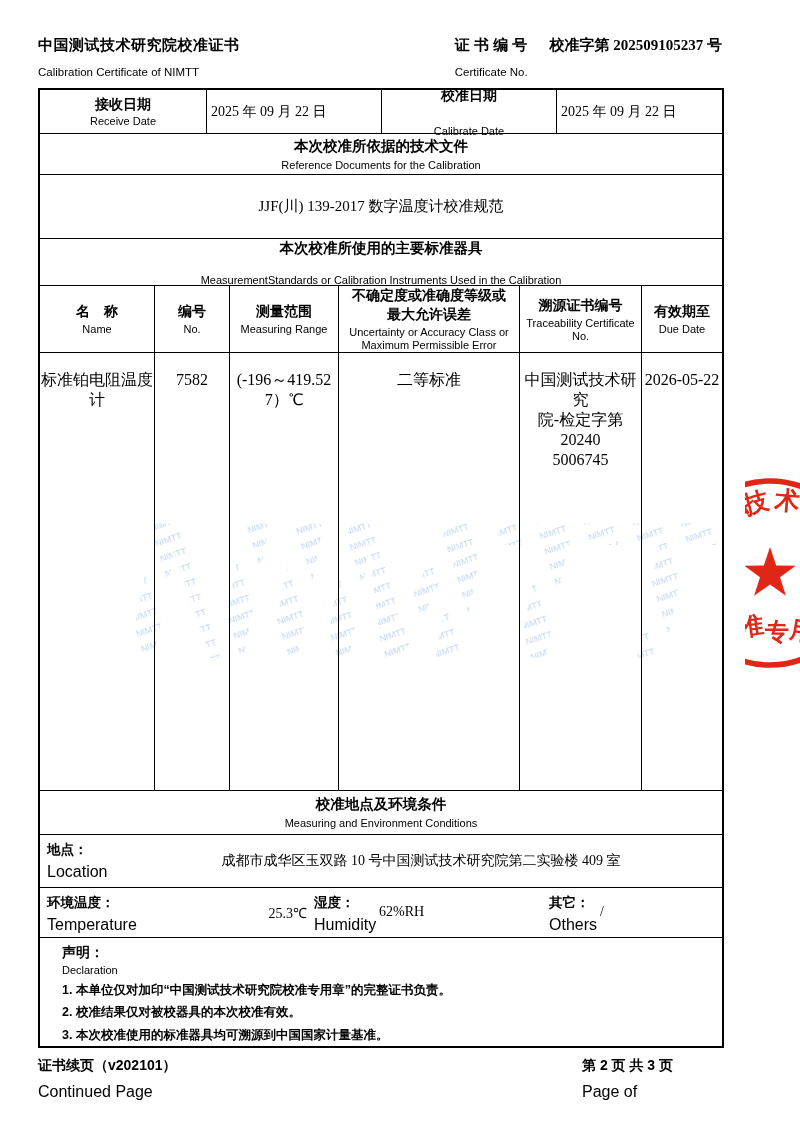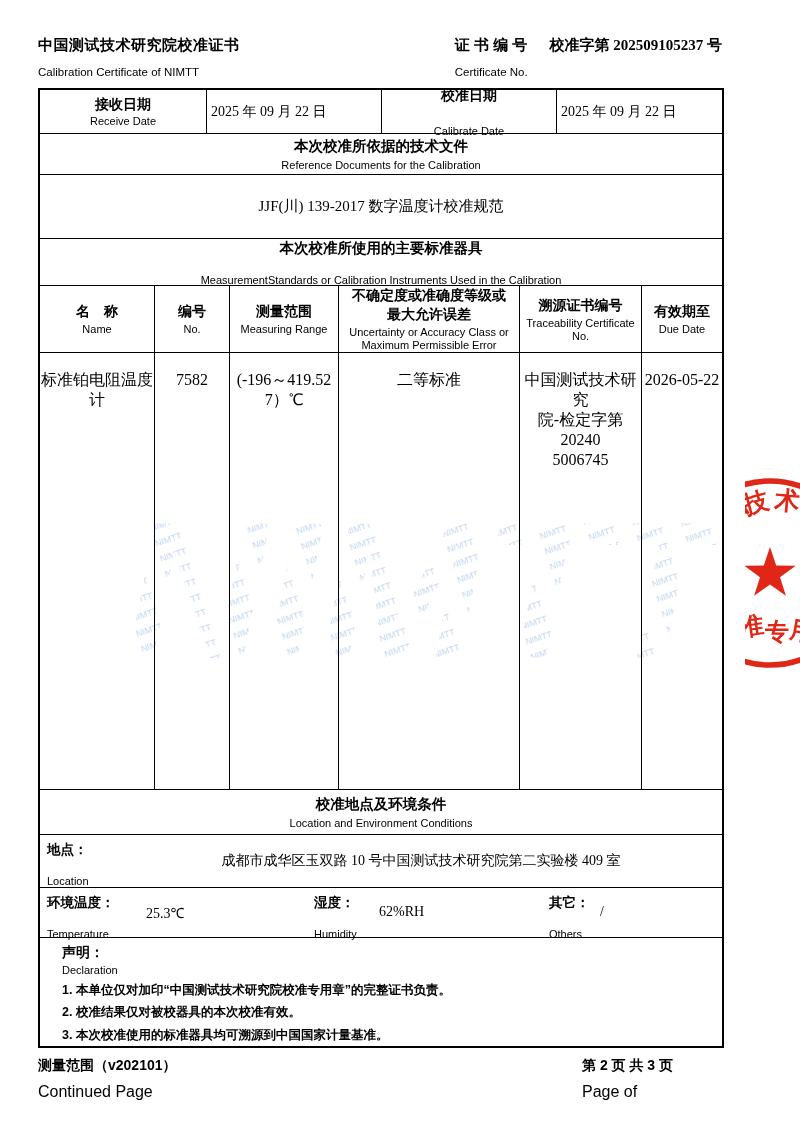--- a/index.html
+++ b/index.html
@@ -58,26 +58,26 @@
   .col-cell .zh { font-size:14px; font-weight:bold; white-space:pre-line; line-height:19px; }
   .col-cell .en { font-size:11px; line-height:13px; margin-top:2px; }
 
   .data-cell {
     text-align:center; padding-top:17px; font-size:16px; line-height:20px;
     font-family:"Liberation Serif", serif; white-space:pre-line;
   }
 
   .loc-label, .env-label { padding:6px 0 0 7px; }
   .loc-label .zh, .env-label .zh { font-size:13.5px; font-weight:bold; }
-  .loc-label .en, .env-label .en { font-size:11px; margin-top:16px; }
+  .loc-label .en, .env-label .en { font-size:16px; margin-top:4px; }
   .loc-value { flex:1; display:flex; align-items:center; justify-content:center; font-size:14px; }
   .loc-labelbox { width:80px; }
 
   .env-group { display:flex; }
-  .eg1 { width:267px; } .eg2 { width:235px; } .eg3 { flex:1; }
+  .eg1 { width:267px;justify-content:space-between; } .eg2 { width:235px; } .eg3 { flex:1; }
   .env-label { width:80px; }
   .eg2 .env-label { width:58px; } .eg3 .env-label { width:48px; }
   .env-value { align-self:center; font-size:14px; margin-left:26px; }
   .eg2 .env-value { margin-left:14px; } .eg3 .env-value { margin-left:10px; }
 
   .decl-zh { font-size:14px; font-weight:bold; }
   .decl-en { font-size:11px; margin-top:2px; margin-bottom:3px; }
   .decl-item { font-size:12.5px; font-weight:bold; line-height:22.5px; }
 
   
@@ -183,21 +183,21 @@
 7）℃</div>
       <div class="cell w4 data-cell">二等标准</div>
       <div class="cell w5 data-cell">中国测试技术研究
 院-检定字第 20240
 5006745</div>
       <div class="cell w6 data-cell">2026-05-22</div>
     </div>
 
     <div class="row r-sec3 sec-head">
       <div class="zh">校准地点及环境条件</div>
-      <div class="en">Location and Environment Conditions</div>
+      <div class="en">Measuring and Environment Conditions</div>
     </div>
 
     <div class="row r-loc">
       <div class="loc-labelbox loc-label">
         <div class="zh">地点：</div>
         <div class="en">Location</div>
       </div>
       <div class="loc-value serif">成都市成华区玉双路 10 号中国测试技术研究院第二实验楼 409 室</div>
     </div>
 
@@ -247,21 +247,21 @@
       <g font-family="Liberation Serif, serif" font-size="24" font-weight="bold">
         <text x="70" y="160" transform="rotate(-20 70 160)" fill="#e02717">校</text>
         <text x="91" y="168" transform="rotate(-8 91 168)" fill="#e02717">准</text>
         <text x="115" y="172" fill="#e02717">专</text>
         <text x="139" y="169" transform="rotate(10 139 169)" fill="#e02717">用</text>
       </g>
     </svg>
   </div>
 
   <div class="foot-left">
-    <div class="foot-zh">测量范围（v202101）</div>
+    <div class="foot-zh">证书续页（v202101）</div>
     <div class="foot-en">Continued Page</div>
   </div>
   <div class="foot-right">
     <div class="foot-zh">第 2 页 共 3 页</div>
     <div class="foot-en">Page of</div>
   </div>
 
 </div>
 
 </body></html>

